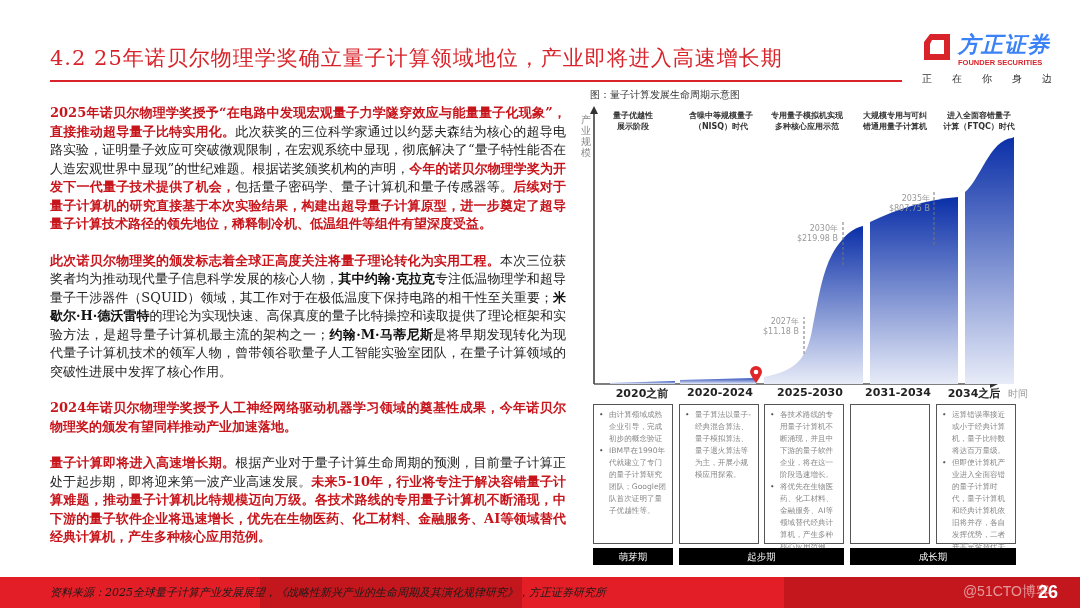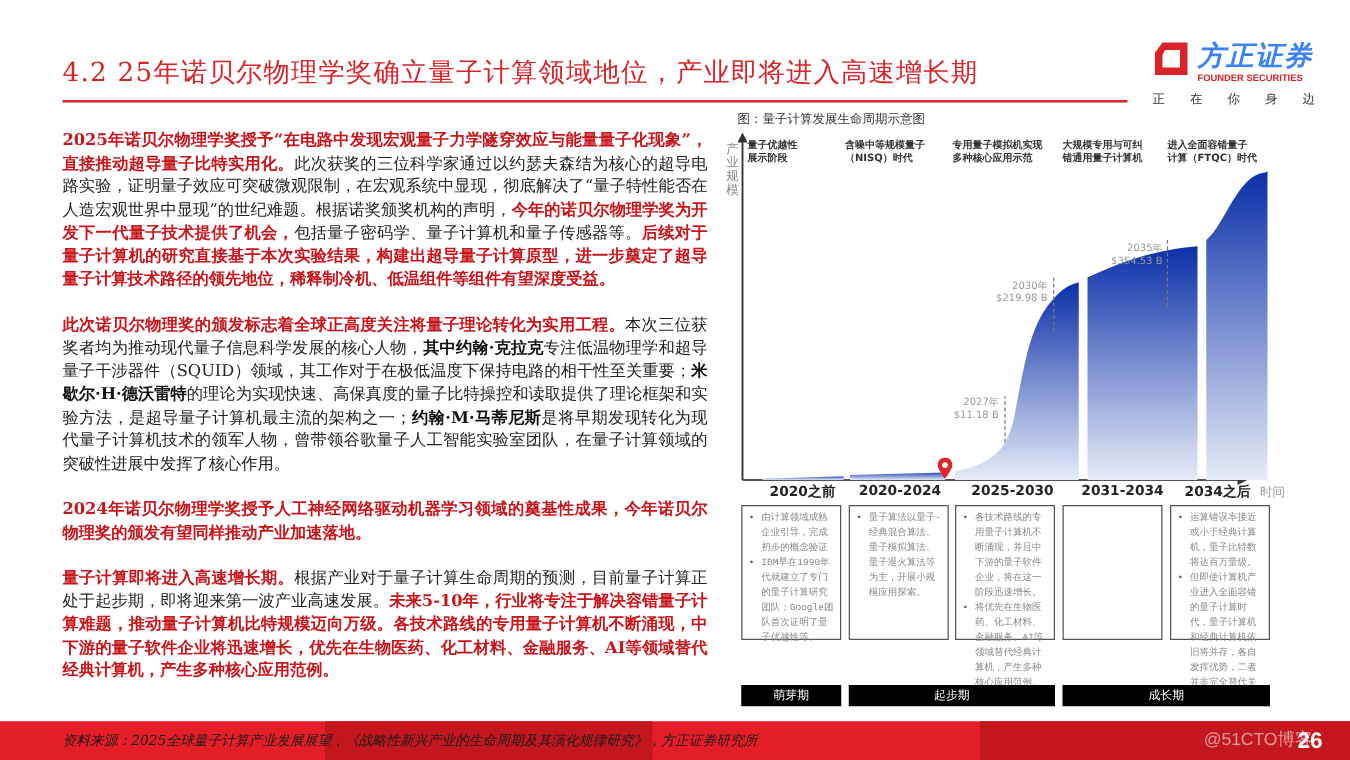--- a/index.html
+++ b/index.html
@@ -18,25 +18,25 @@
   .body-text { position: absolute; left: 50px; top: 104px; width: 516px; font-size: 13px; line-height: 18.5px; font-family: "DejaVu Serif", serif; color: #222; }
   .para { margin-bottom: 18px; text-align: justify; }
   .red { color: #c8151c; font-weight: bold; }
   .bold { font-weight: bold; color: #111; margin-top: 12px; }
 
   .fig-caption { position: absolute; left: 590px; top: 88px; font-size: 10px; color: #333; font-family: "DejaVu Serif", serif; }
 
   .chart { position: absolute; left: 580px; top: 100px; width: 480px; height: 305px; }
   .chart svg { position: absolute; left: 0; top: 0; }
   .y-label { position: absolute; left: 0px; top: 14px; width: 12px; font-size: 10px; line-height: 11px; color: #888; text-align: center; }
-  .stage-hdr { position: absolute; top: 10px; font-size: 8px; line-height: 11px; color: #333; text-align: left; font-weight: bold; }
+  .stage-hdr { position: absolute; top: 10px; font-size: 8px; line-height: 11px; color: #333; text-align: center; font-weight: bold; }
   .annot { position: absolute; font-size: 8px; line-height: 10px; color: #999; text-align: right; }
   .xtick { position: absolute; top: 286px; font-size: 11px; color: #222; font-weight: bold; text-align: center; font-family: "DejaVu Sans", sans-serif; }
   .xaxis-label { position: absolute; left: 420px; top: 287px; font-size: 10px; color: #999; }
-  .stage-box { position: absolute; top: 0; height: 108px; border: 1.5px solid #555; padding: 4px 5px 4px 4px; font-family: Liberation Mono, monospace; }
+  .stage-box { position: absolute; top: 0; height: 140px; border: 1.5px solid #555; padding: 4px 5px 4px 4px; }
   .stage-box ul { list-style: none; }
   .stage-box li { position: relative; padding-left: 11px; font-size: 7.6px; line-height: 12px; color: #888; }
   .stage-box li::before { content: "•"; position: absolute; left: 1px; top: 0; color: #555; }
 
   .phase { position: absolute; top: 548px; height: 17px; background: #000; color: #fff; font-size: 9.5px; line-height: 17px; text-align: center; }
 
   .footer { position: absolute; left: 0; top: 577px; width: 1080px; height: 31px; background: #e41e26; }
   .footer .dark { position: absolute; left: 260px; top: 0; width: 262px; height: 31px; background: #c4171d; }
   .footer .dark2 { position: absolute; left: 784px; top: 0; width: 296px; height: 31px; background: #c4171d; }
   .footer-source { position: absolute; left: 50px; top: 8px; font-size: 11px; font-style: italic; color: #1a1a1a; font-family: "DejaVu Serif", serif; white-space: nowrap; }
@@ -132,21 +132,21 @@
   <div class="annot" style="left:175px; top:217px; width:44px;">
     <div>2027年</div>
     <div>$11.18 B</div>
   </div>
   <div class="annot" style="left:206px; top:124px; width:52px;">
     <div>2030年</div>
     <div>$219.98 B</div>
   </div>
   <div class="annot" style="left:296px; top:94px; width:54px;">
     <div>2035年</div>
-    <div>$354.53 B</div>
+    <div>$807.75 B</div>
   </div>
 
   <div class="xtick" style="left:22px; width:80px;">2020之前</div>
   <div class="xtick" style="left:100px; width:80px;">2020-2024</div>
   <div class="xtick" style="left:190px; width:80px;">2025-2030</div>
   <div class="xtick" style="left:278px; width:80px;">2031-2034</div>
   <div class="xtick" style="left:362px; width:64px;">2034之后</div>
   <div class="xaxis-label" style="left:428px;">时间</div>
 </div>
 

